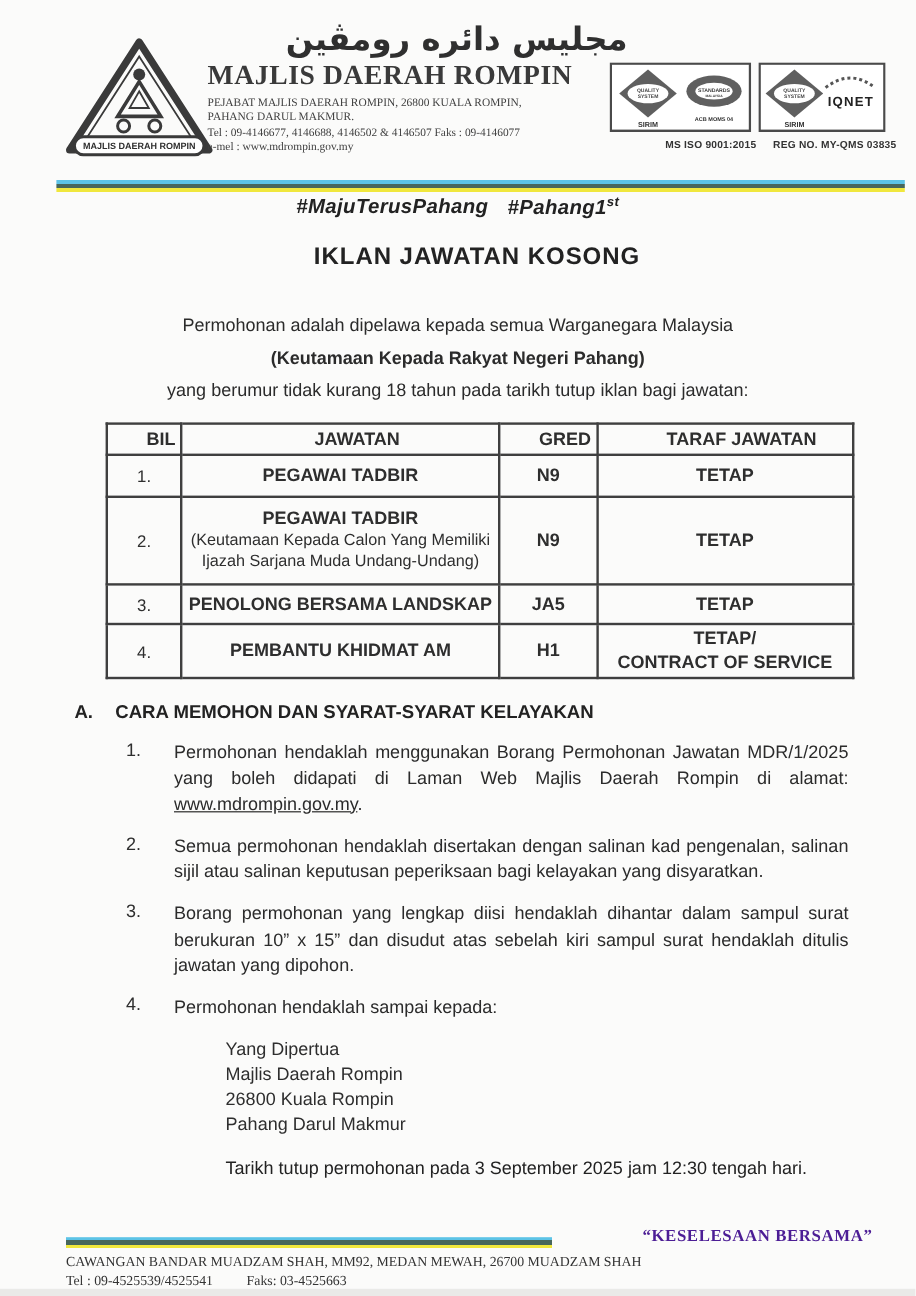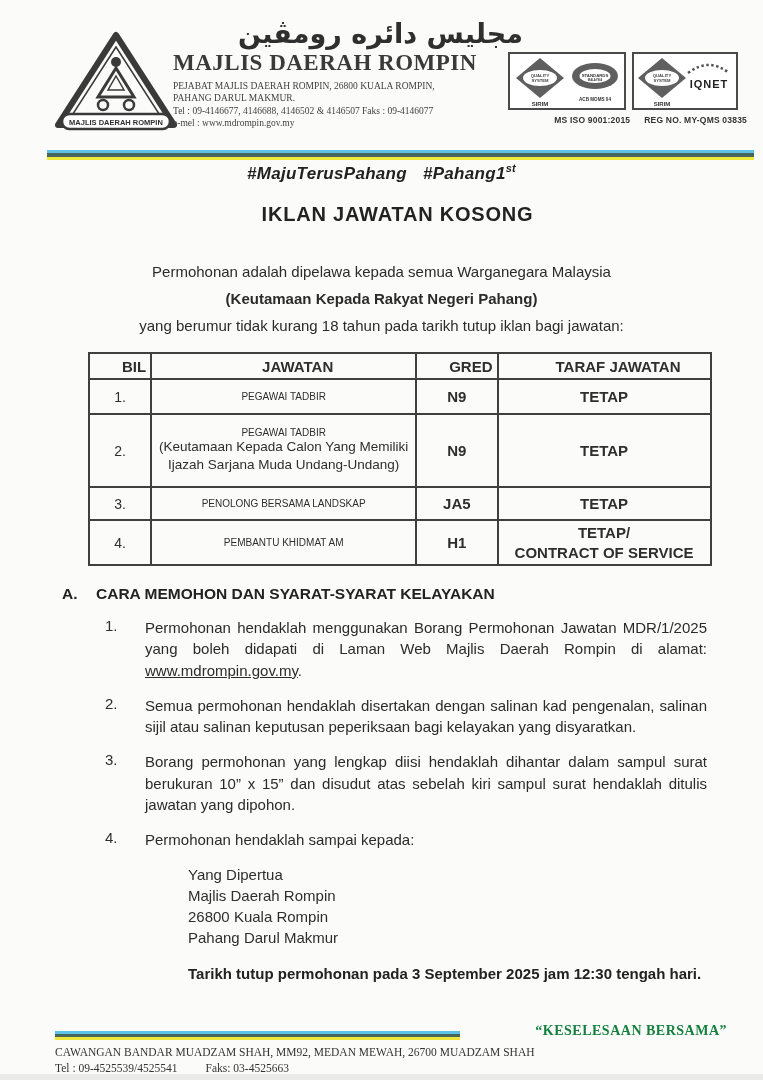--- a/index.html
+++ b/index.html
@@ -51,41 +51,41 @@
   .jobs{position:absolute;left:88px;top:352px;border-collapse:collapse;table-layout:fixed;}
   .jobs td,.jobs th{border:2px solid #3f3f3f;text-align:center;vertical-align:middle;padding:2px 4px;}
   .jobs th{font-size:15px;font-weight:bold;padding-left:32px;}
   .col-bil{width:33px;}
   .col-jaw{width:265px;}
   .col-gred{width:57px;}
   .col-taraf{width:213px;}
   .h-row{height:26px;}
   .r1{height:35px;} .r2{height:73px;} .r3{height:33px;} .r4{height:41px;}
   .bil{font-size:14px;font-weight:normal;}
-  .jaw-main{font-weight:normal;font-size:10px;}
+  .jaw-main{font-weight:bold;font-size:15px;}
   .jaw-sub{font-weight:normal;font-size:13.5px;line-height:1.3;}
   .gred{font-weight:bold;font-size:15px;border-radius:10px;}
   .taraf{font-weight:bold;font-size:15px;line-height:1.3;}
 
   
   .section-a{position:absolute;left:62px;top:585px;width:645px;}
   .sec-head{display:flex;font-size:15.5px;font-weight:bold;color:#222;}
   .sec-label{width:34px;}
   .item{display:flex;margin:14px 0 0 43px;}
   .item-num{width:40px;font-size:15px;flex:none;}
   .item-text{flex:1;font-size:15px;line-height:1.42;text-align:justify;color:#2b2b2b;}
   .url{text-decoration:underline;}
   .recipient{margin:13px 0 0 126px;font-size:15px;line-height:1.4;}
-  .closing{margin:15px 0 0 126px;width:557px;font-size:15px;font-weight:bold;
+  .closing{margin:15px 0 0 126px;width:557px;font-size:15px;font-weight:normal;
         line-height:1.45;text-align:justify;color:#222;}
   .nowrap{white-space:nowrap;}
 
   
   .footer-quote{position:absolute;right:36px;top:1023px;font-family:"Liberation Serif",serif;
-        font-size:14px;font-weight:bold;letter-spacing:0.5px;color:#15803d;}
+        font-size:14px;font-weight:bold;letter-spacing:0.5px;color:#4c1d95;}
   .footer-addr{position:absolute;left:55px;top:1045px;font-family:"Liberation Serif",serif;
         font-size:11.5px;line-height:1.35;color:#333;}
   .footer-addr .tel-row span + span{margin-left:28px;}
   .scan-edge{position:absolute;left:0;top:1074px;width:763px;height:6px;background:#eaeae8;}
 
   svg text{font-family:"Liberation Sans",sans-serif;}
 </style>
 </head>
 <body>
 

